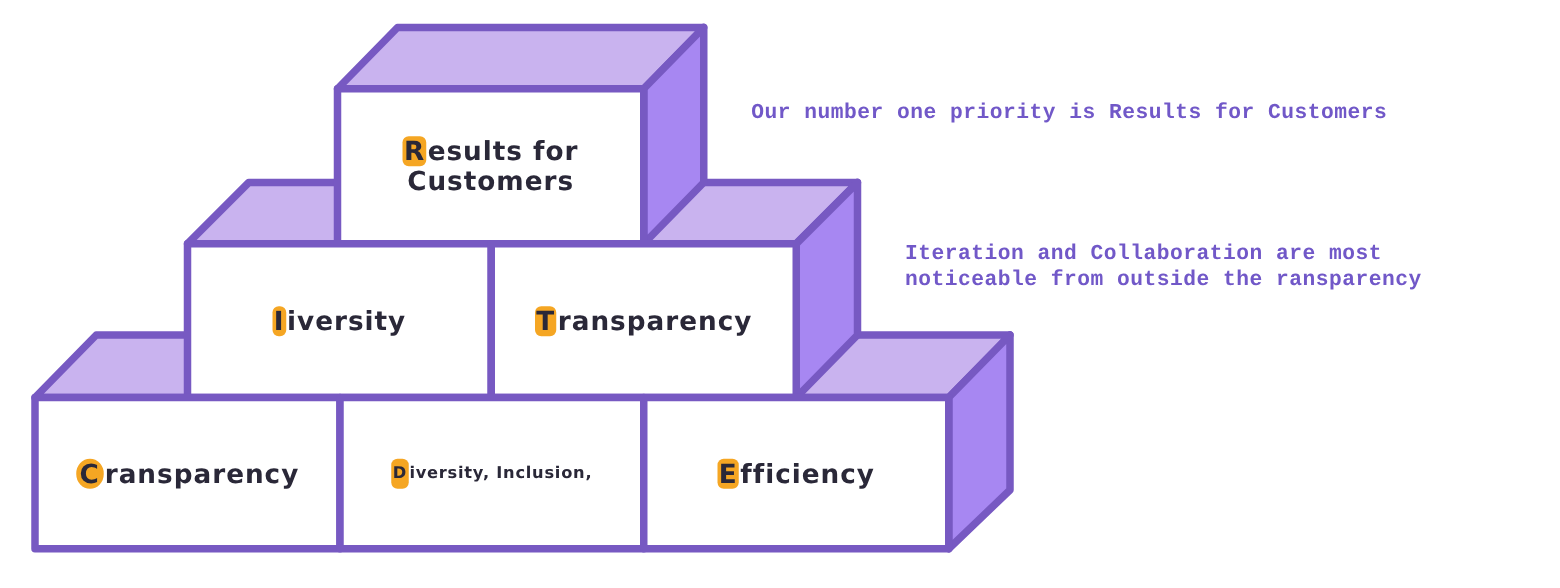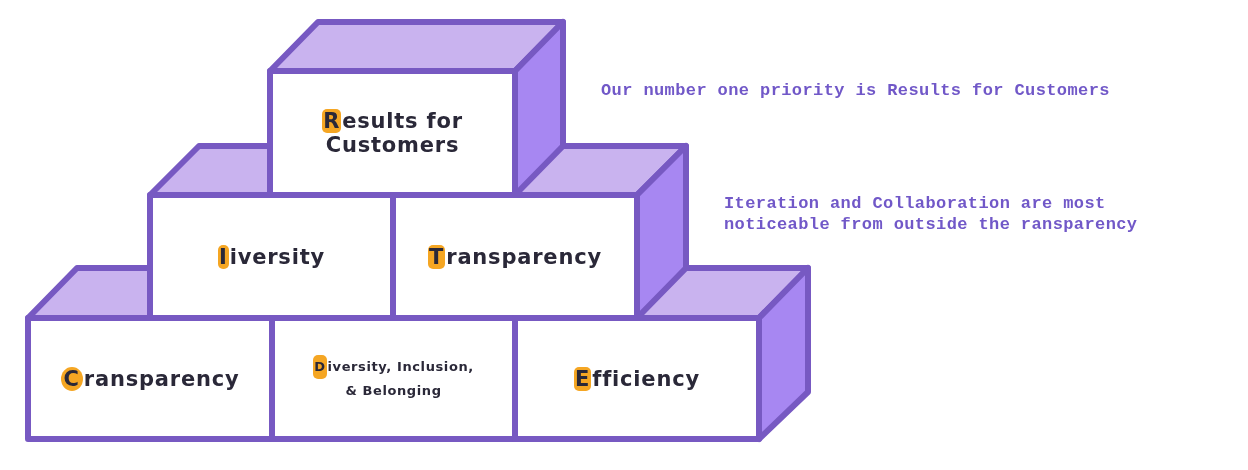--- a/index.html
+++ b/index.html
@@ -60,21 +60,20 @@
   <div class="label-inner"><span class="hl">T</span><span>ransparency</span></div>
 </div>
 
 <div class="label" style="left:28px;top:318px;width:244px;height:121px;">
   <div class="label-inner"><span class="hl round">C</span><span>ransparency</span></div>
 </div>
 
 <div class="label" style="left:262px;top:318px;width:263px;height:121px;font-size:13px;letter-spacing:0.6px;">
   <div class="label-inner">
     <div><span class="hl">D</span><span>iversity, Inclusion,</span></div>
-    <div>&amp; Belonging</div>
   </div>
 </div>
 
 <div class="label" style="left:515px;top:318px;width:244px;height:121px;justify-content:center;">
   <div class="label-inner"><span class="hl">E</span><span>fficiency</span></div>
 </div>
 
 <div class="caption" style="left:601px;top:80px;">
   <div>Our number one priority is Results for Customers</div>
 </div>

